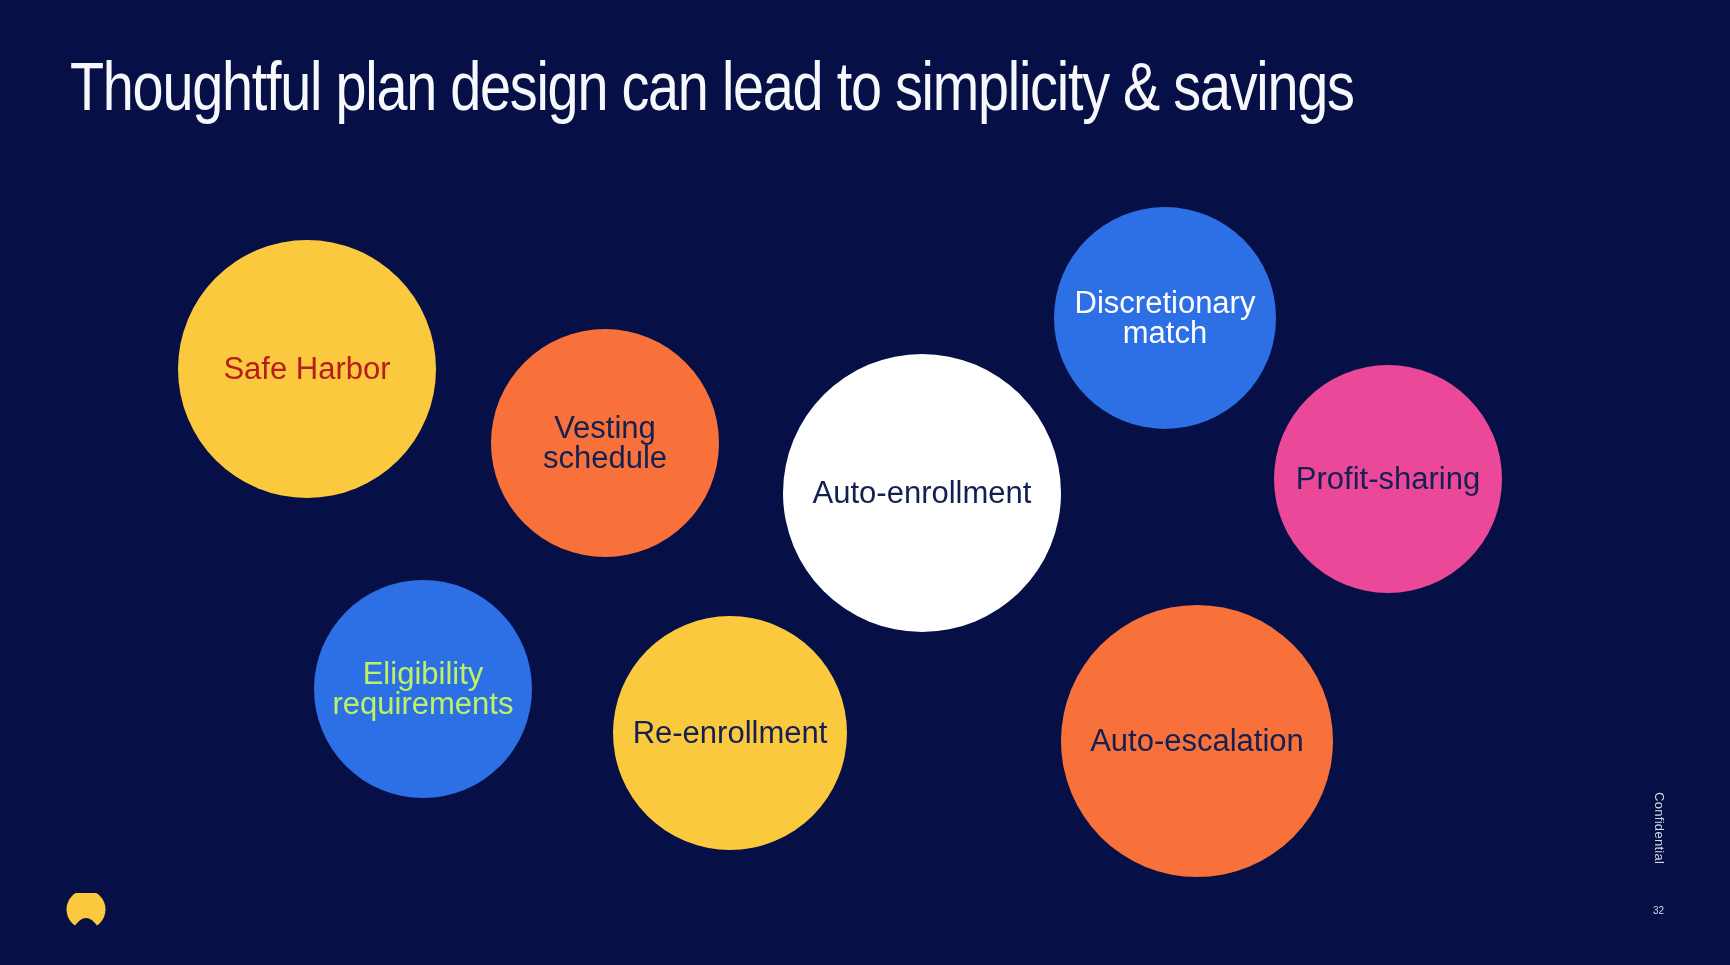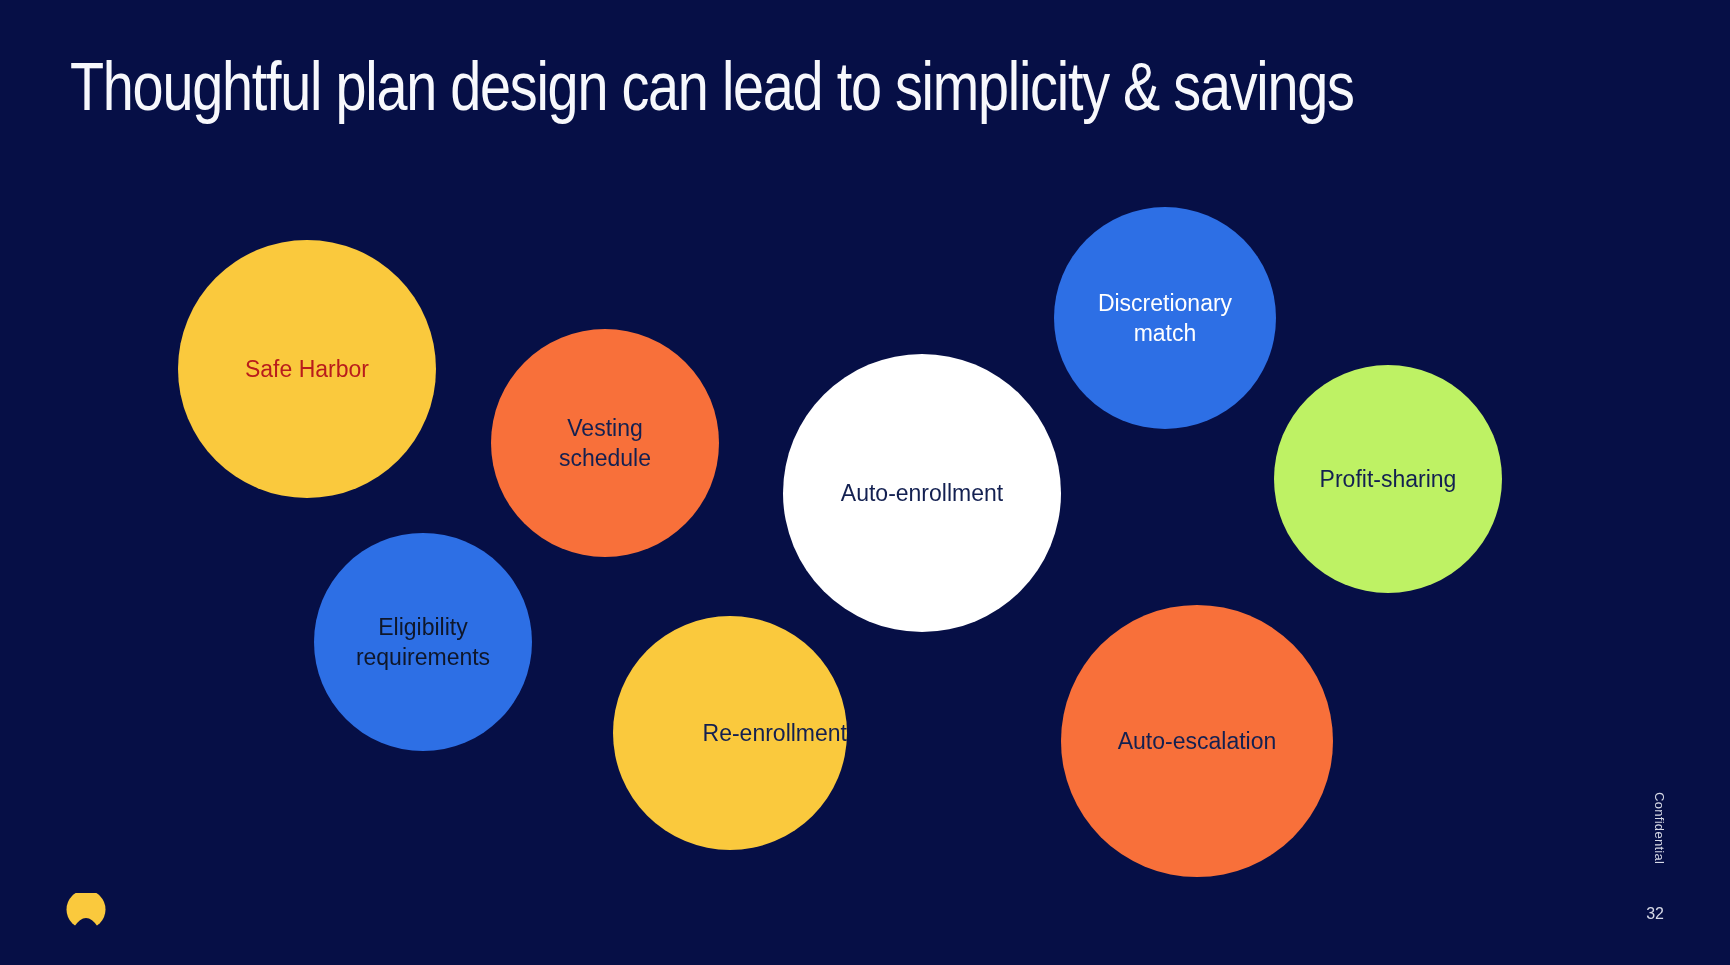--- a/index.html
+++ b/index.html
@@ -30,21 +30,21 @@
     transform-origin: left center;
   }
   .bubble {
     position: absolute;
     border-radius: 50%;
     display: flex;
     flex-direction: column;
     align-items: center;
     justify-content: center;
     text-align: center;
-    font-size: 23px;
+    font-size: 31px;
     font-weight: 400;
     line-height: 30px;
   }
   .bubble span { display: block; }
   .logo {
     position: absolute;
     left: 66px;
     top: 893px;
   }
   .confidential {
@@ -55,21 +55,21 @@
     font-size: 13px;
     letter-spacing: 0.3px;
     writing-mode: vertical-rl;
     text-orientation: sideways;
   }
   .page-number {
     position: absolute;
     right: 66px;
     top: 905px;
     color: #D6D9E6;
-    font-size: 16px;
+    font-size: 10px;
   }
 </style>
 </head>
 <body>
 
 <div class="slide">
 
   <h1 class="title">Thoughtful plan design can lead to simplicity &amp; savings</h1>
 
   <div class="bubbles">
@@ -80,28 +80,28 @@
         <span>Vesting</span>
         <span>schedule</span>
       </div>
       <div class="bubble" style="left: 1054px; top: 207px; width: 222px; height: 222px; background: rgb(45, 111, 229); color: rgb(255, 255, 255);">
         <span>Discretionary</span>
         <span>match</span>
       </div>
       <div class="bubble" style="left: 783px; top: 354px; width: 278px; height: 278px; background: rgb(255, 255, 255); color: rgb(19, 32, 81);">
         <span>Auto-enrollment</span>
       </div>
-      <div class="bubble" style="left: 1274px; top: 365px; width: 228px; height: 228px; background: #bef264; color: rgb(19, 32, 81);">
+      <div class="bubble" style="left: 1274px; top: 365px; width: 228px; height: 228px; background: #ec4899; color: rgb(19, 32, 81);">
         <span>Profit-sharing</span>
       </div>
-      <div class="bubble" style="left: 314px; top: 533px; width: 218px; height: 218px; background: rgb(45, 111, 229); color: #0f172a;">
+      <div class="bubble" style="left: 314px; top: 580px; width: 218px; height: 218px; background: rgb(45, 111, 229); color: #bef264;">
         <span>Eligibility</span>
         <span>requirements</span>
       </div>
-      <div class="bubble" style="left: 613px; top: 616px; width: 234px; height: 234px; background: rgb(250, 201, 61); color: rgb(19, 32, 81); align-items: flex-end;">
+      <div class="bubble" style="left: 613px; top: 616px; width: 234px; height: 234px; background: rgb(250, 201, 61); color: rgb(19, 32, 81);">
         <span>Re-enrollment</span>
       </div>
       <div class="bubble" style="left: 1061px; top: 605px; width: 272px; height: 272px; background: rgb(248, 112, 58); color: rgb(19, 32, 81);">
         <span>Auto-escalation</span>
       </div>
     </div>
 
   <svg class="logo" width="40" height="34" viewBox="0 0 40 34">
     <circle cx="20" cy="16.5" r="19.5" fill="#FAC93D"></circle>
     <path d="M8,34 Q20,16 32,34 Z" fill="#060F46"></path>

